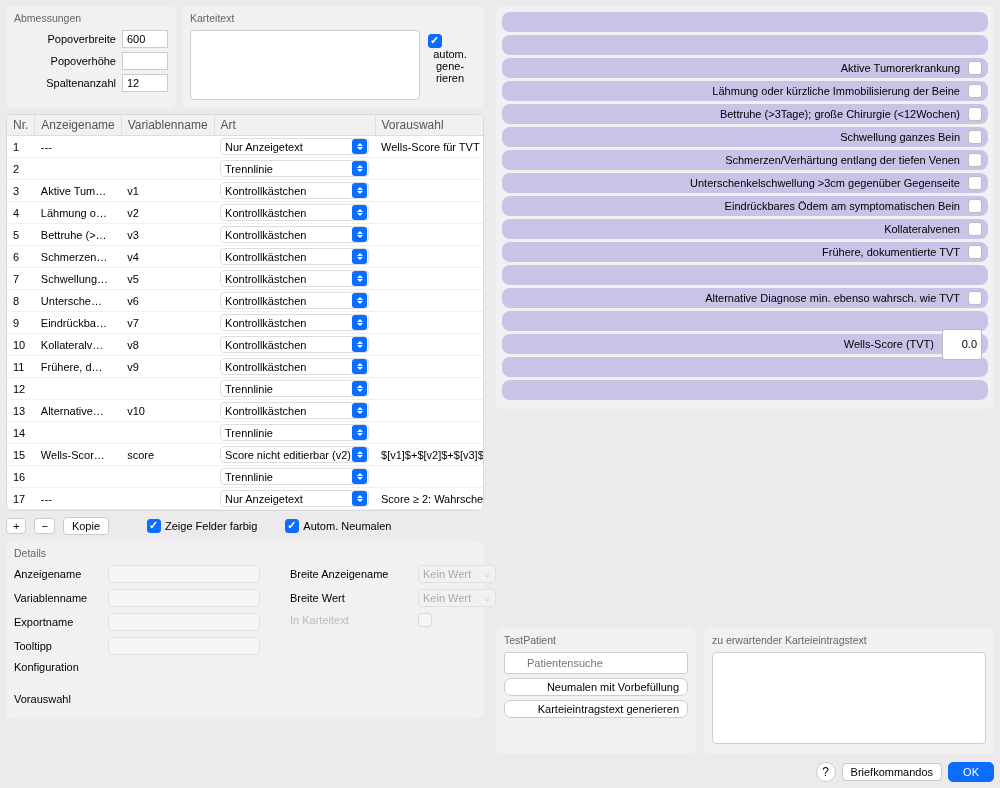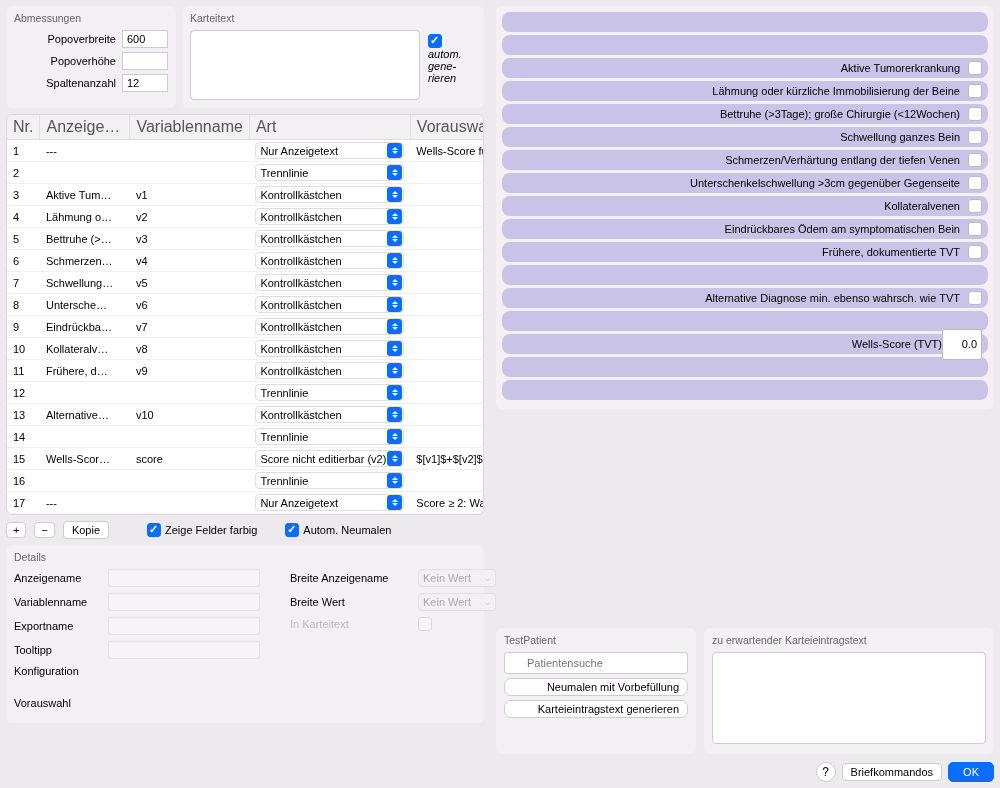--- a/index.html
+++ b/index.html
@@ -32,21 +32,21 @@
   background: #fff;
 }
 
 .karteitext { flex: 1; display: flex; }
 .karteitext textarea {
   flex: 1; height: 70px; resize: none;
   border: 1px solid #ccc; border-radius: 4px;
   background: #fff; font-size: 11px; padding: 4px;
 }
 .karteitext .autogen { width: 56px; font-size: 11px; padding: 4px 4px 0 8px; }
-.karteitext .autogen label { display: block; line-height: 1.1; font-style: italic; }
+.karteitext .autogen label { display: block; text-align: center; line-height: 1.1; }
 
 input[type="checkbox"] {
   appearance: none; width: 14px; height: 14px;
   border: 1px solid #bbb; border-radius: 3px; background: #fff;
   vertical-align: middle; cursor: pointer; position: relative;
 }
 input[type="checkbox"]:checked {
   background: #0a6dff; border-color: #0a6dff;
 }
 input[type="checkbox"]:checked::after {
@@ -55,21 +55,21 @@
 }
 
 .table-wrap {
   background: #fff; border: 1px solid #d8d8d8; border-radius: 6px;
   overflow: hidden;
 }
 table { width: 100%; border-collapse: collapse; font-size: 11px; }
 thead th {
   background: #f2f0f2; font-weight: normal; color: #555;
   text-align: left; padding: 3px 6px; border-bottom: 1px solid #ddd;
-  font-size: 16px;
+  font-size: 12px;
   border-right: 1px solid #e0e0e0;
 }
 thead th:last-child { border-right: none; }
 tbody td { padding: 2px 6px; border-bottom: 1px solid #f0f0f0; }
 tbody tr { height: 20px; }
 .col-nr { width: 24px; }
 .col-anz { width: 90px; white-space: nowrap; overflow: hidden; text-overflow: ellipsis; max-width: 90px;}
 .col-var { width: 50px; }
 .col-art { width: 170px; }
 .col-vor { }
@@ -117,21 +117,21 @@
   display: flex; align-items: center; justify-content: flex-end;
   padding: 0 6px; margin-bottom: 3px; font-size: 11px;
 }
 .preview-row.empty { }
 .preview-row .cb-slot {
   width: 14px; height: 14px; background: #fff; border: 1px solid #bbb;
   border-radius: 3px; margin-left: 8px;
 }
 .preview-row .inp-slot {
   width: 40px; height: 31px; background: #fff; border: 1px solid #bbb;
-  border-radius: 3px; text-align: right; font-size: 11px;
+  border-radius: 3px; margin-left: 8px; text-align: right; font-size: 11px;
   padding: 0 4px; display:flex; align-items:center; justify-content:flex-end;
 }
 
 .bottom-area { margin-top: auto; display: flex; gap: 8px; }
 .test-patient { width: 200px; }
 .test-patient .btn { width: 100%; margin-bottom: 4px; text-align: right; border-radius: 7px; }
 .search-input {
   width: 100%; height: 22px; border: 1px solid #ccc; border-radius: 3px;
   padding: 2px 6px 2px 22px; font-size: 11px; background: #fff;
   position: relative;
@@ -500,25 +500,25 @@
           </div>
           <div class="preview-row">
             <span>Schmerzen/Verhärtung entlang der tiefen Venen</span>
             <div class="cb-slot"></div>
           </div>
           <div class="preview-row">
             <span>Unterschenkelschwellung &gt;3cm gegenüber Gegenseite</span>
             <div class="cb-slot"></div>
           </div>
           <div class="preview-row">
+            <span>Eindrückbares Ödem am symptomatischen Bein</span>
+            <div class="cb-slot"></div>
+          </div>
+          <div class="preview-row">
             <span>Kollateralvenen</span>
-            <div class="cb-slot"></div>
-          </div>
-          <div class="preview-row">
-            <span>Eindrückbares Ödem am symptomatischen Bein</span>
             <div class="cb-slot"></div>
           </div>
           <div class="preview-row">
             <span>Frühere, dokumentierte TVT</span>
             <div class="cb-slot"></div>
           </div>
         </div>
       <div class="preview-row empty"></div>
       <div class="preview-row">
         <span>Alternative Diagnose min. ebenso wahrsch. wie TVT</span>

